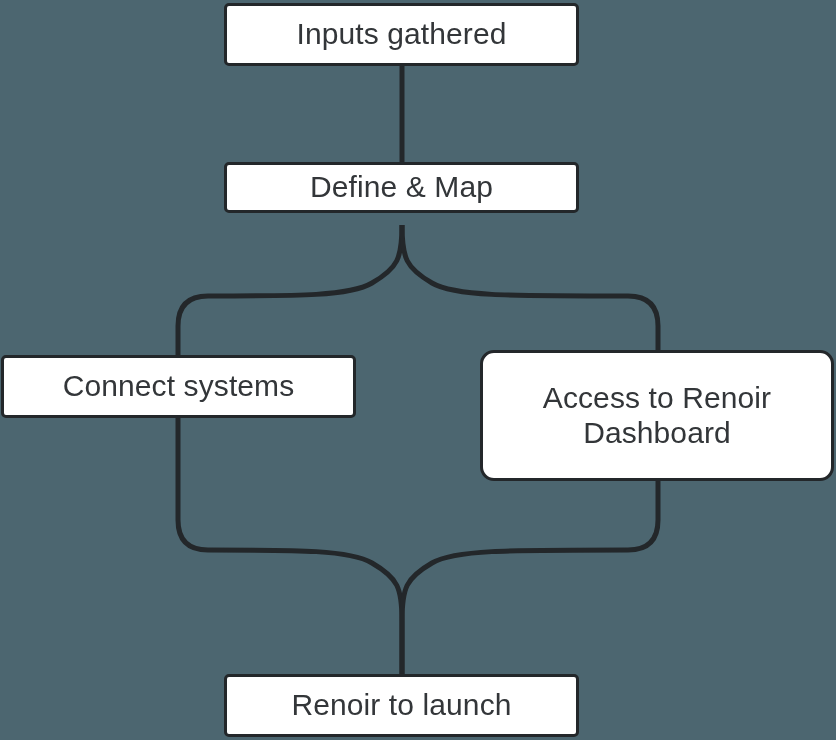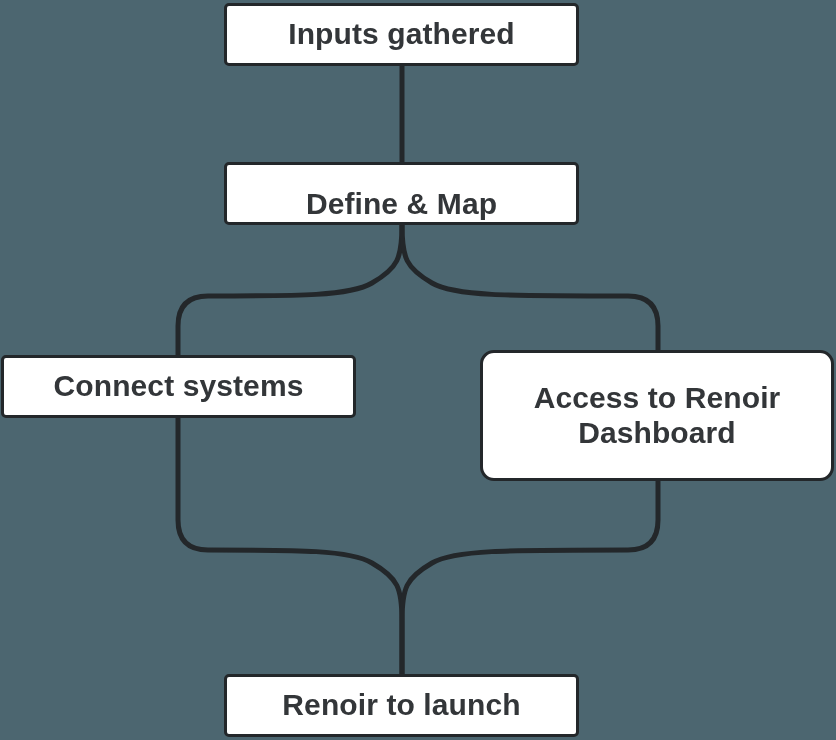--- a/index.html
+++ b/index.html
@@ -10,21 +10,20 @@
     width: 836px;
     height: 740px;
     background: #4c6670;
     font-family: "Liberation Sans", sans-serif;
     overflow: hidden;
   }
   #canvas {
     position: relative;
     width: 836px;
     height: 740px;
-    font-weight: bold;
   }
   #edges {
     position: absolute;
     left: 0;
     top: 0;
     width: 836px;
     height: 740px;
   }
   .node {
     position: absolute;
@@ -51,21 +50,21 @@
   }
   
   .node--round {
     border-radius: 14px;
     font-size: 30px;
   }
   #node-inputs-gathered {
     left: 224px;  top: 3px;    width: 355px; height: 63px;
   }
   #node-define-map {
-    left: 224px;  top: 162px;  width: 355px; height: 63px; align-items: flex-end;
+    left: 224px;  top: 162px;  width: 355px; height: 51px;
   }
   #node-connect-systems {
     left: 1px;    top: 355px;  width: 355px; height: 63px;
   }
   #node-access-renoir {
     left: 480px;  top: 350px;  width: 354px; height: 131px;
   }
   #node-ready-launch {
     left: 224px;  top: 674px;  width: 355px; height: 63px;
   }

